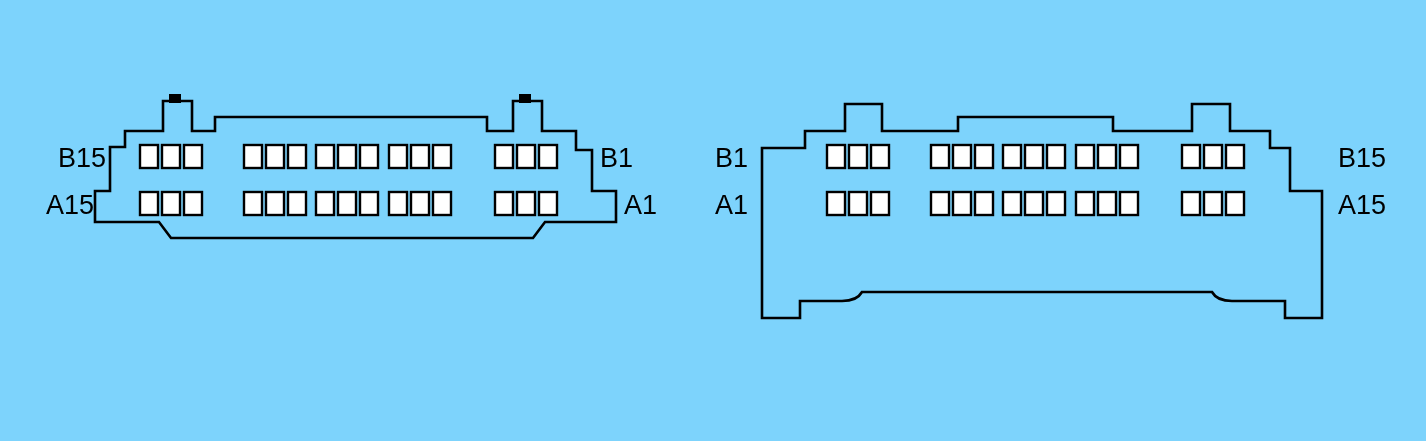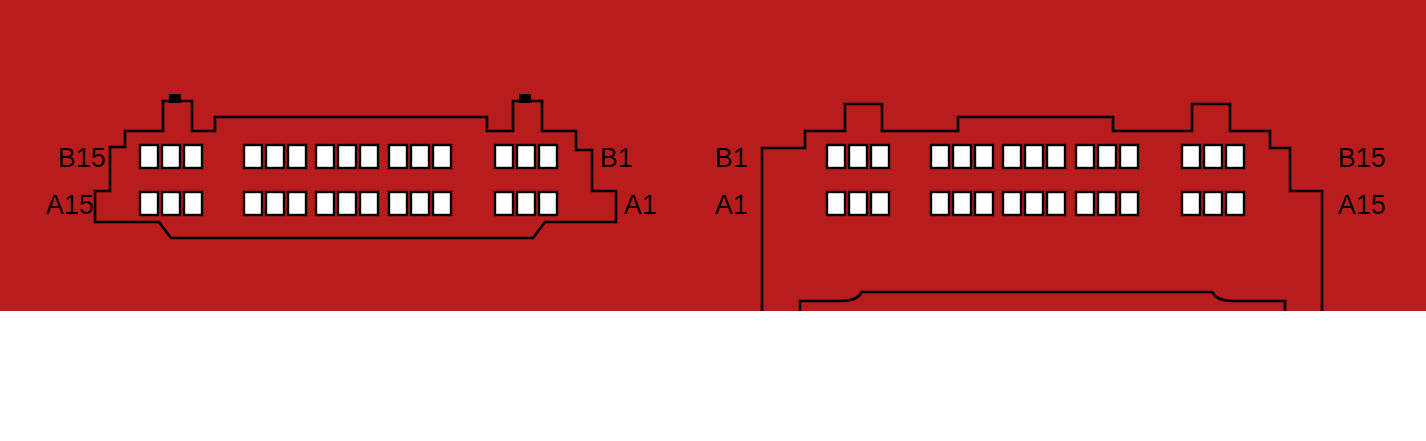--- a/index.html
+++ b/index.html
@@ -3,22 +3,22 @@
 <meta charset="utf-8">
 <style>
   html, body {
     margin: 0;
     padding: 0;
     background: #ffffff;
   }
   .stage {
     position: relative;
     width: 1426px;
-    height: 311px;
-    background: #b91c1c;
+    height: 441px;
+    background: #7dd3fc;
     font-family: "Liberation Sans", sans-serif;
   }
   svg text {
     font-family: "Liberation Sans", "DejaVu Sans", sans-serif;
     font-size: 27px;
     fill: #000000;
   }
   .outline {
     fill: none;
     stroke: #000000;

